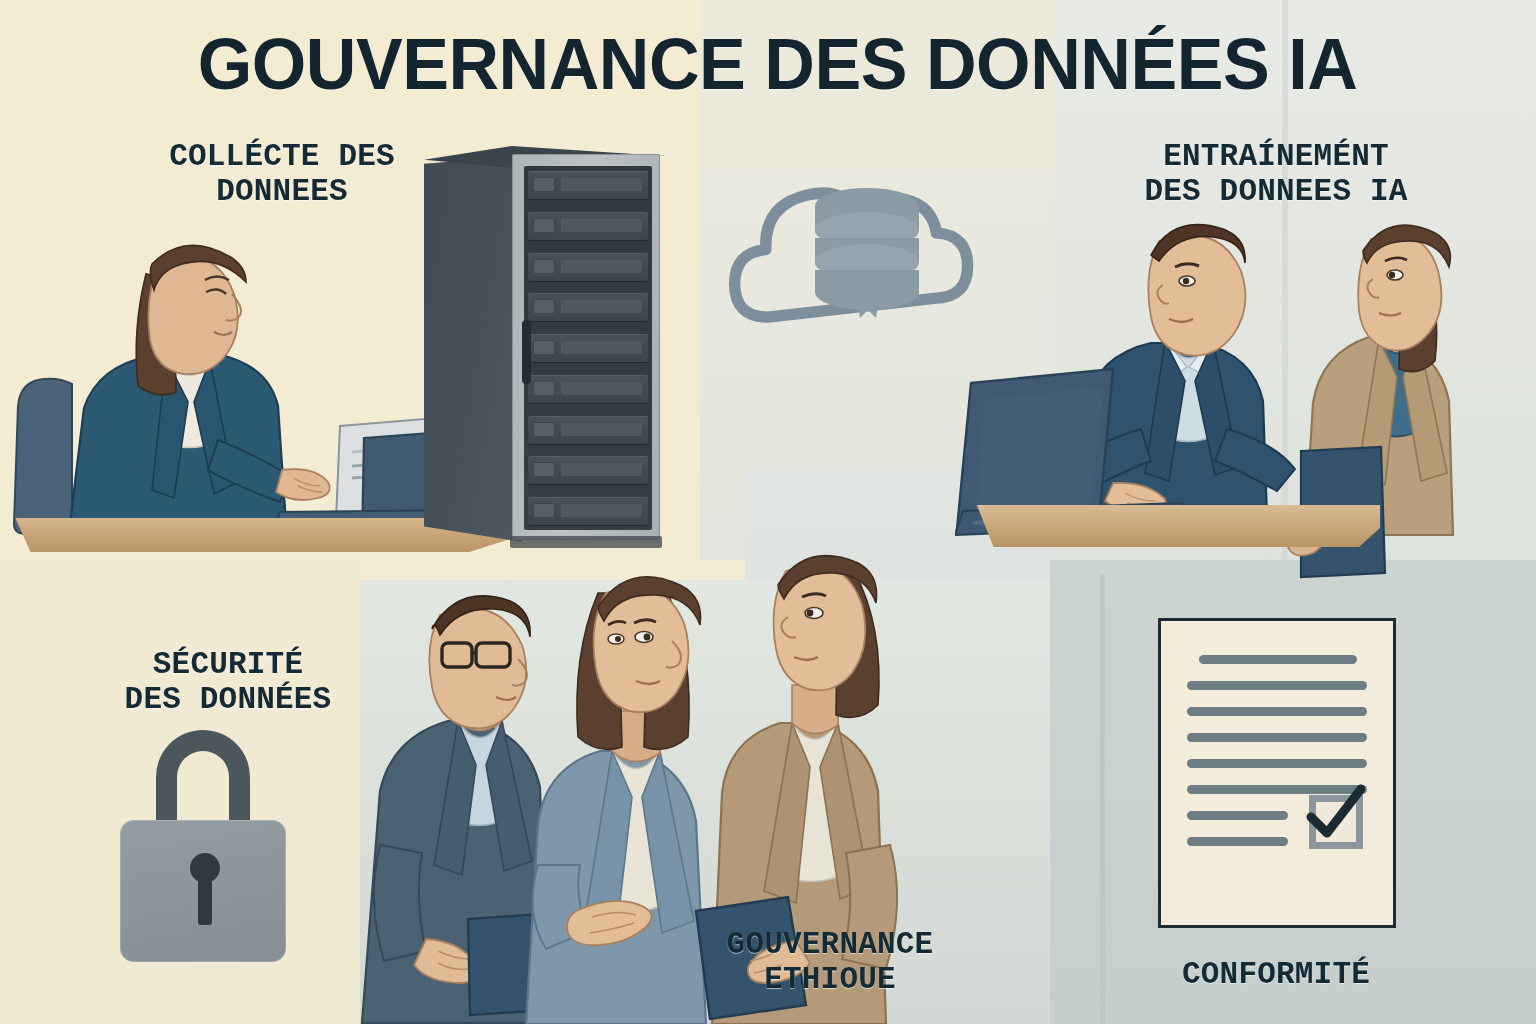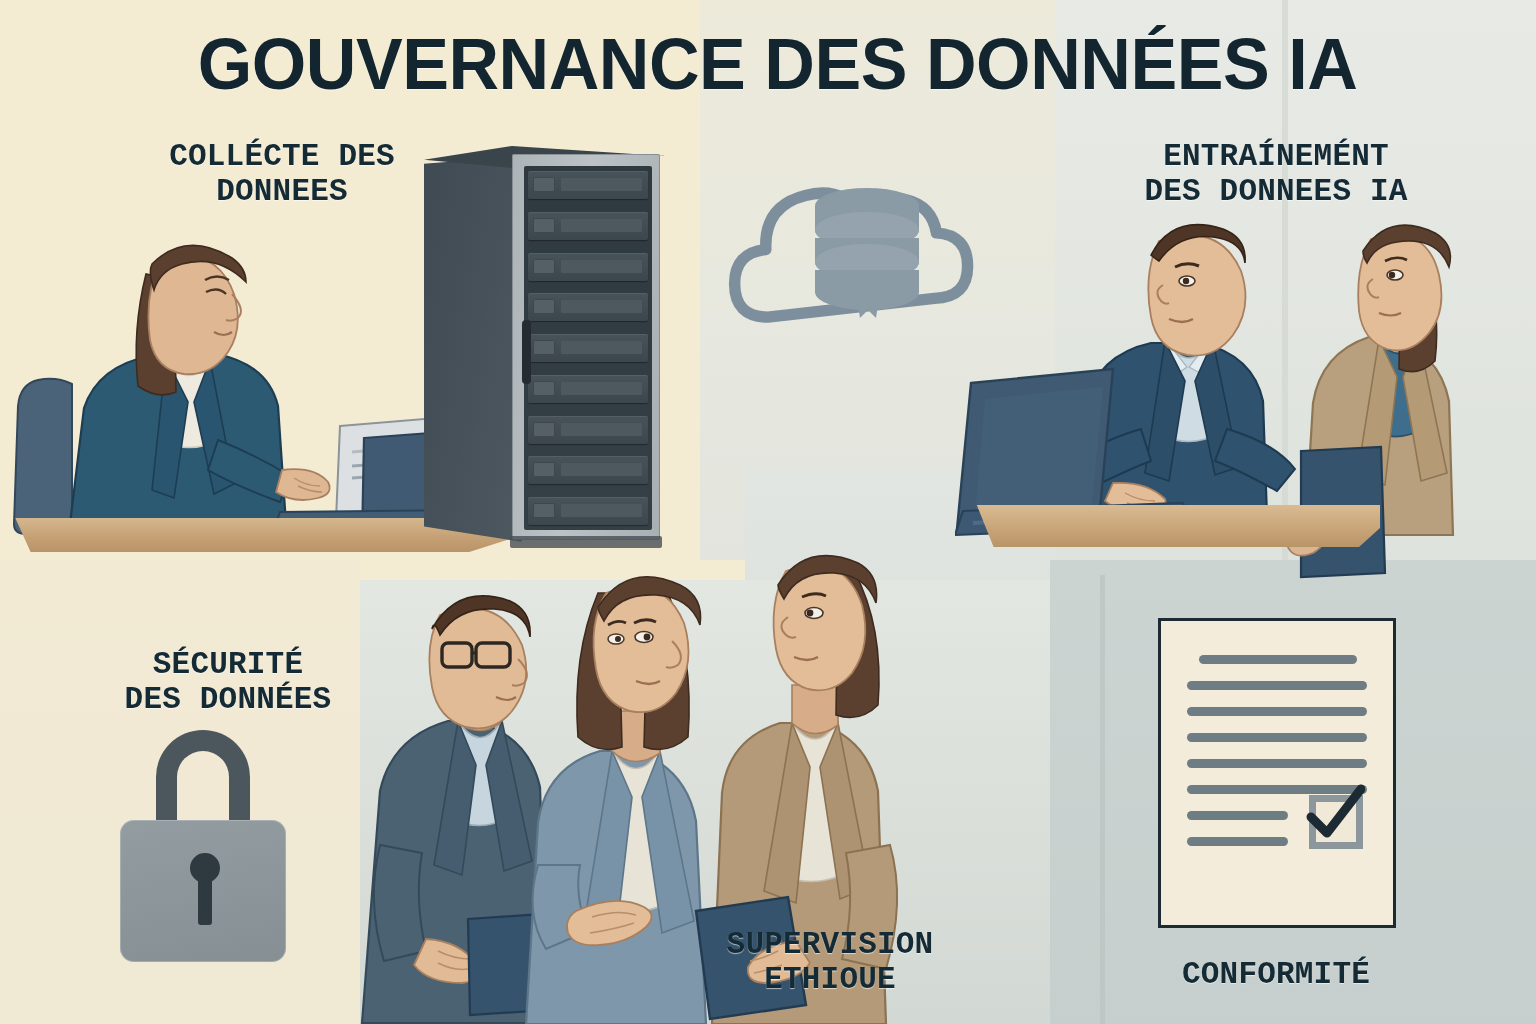--- a/index.html
+++ b/index.html
@@ -454,17 +454,17 @@
   </div>
 
   <div class="title">GOUVERNANCE DES DONNÉES IA</div>
 
   <div class="label" id="label-collecte">COLLÉCTE DES
 DONNEES</div>
   <div class="label" id="label-entrainement">ENTRAÍNEMÉNT
 DES DONNEES IA</div>
   <div class="label" id="label-securite">SÉCURITÉ
 DES DONNÉES</div>
-  <div class="label" id="label-supervision">SUPERVISION
+  <div class="label" id="label-supervision">GOUVERNANCE
 ETHIOUE</div>
   <div class="label" id="label-conformite">CONFORMITÉ</div>
 
 </div>
 
 </body></html>

